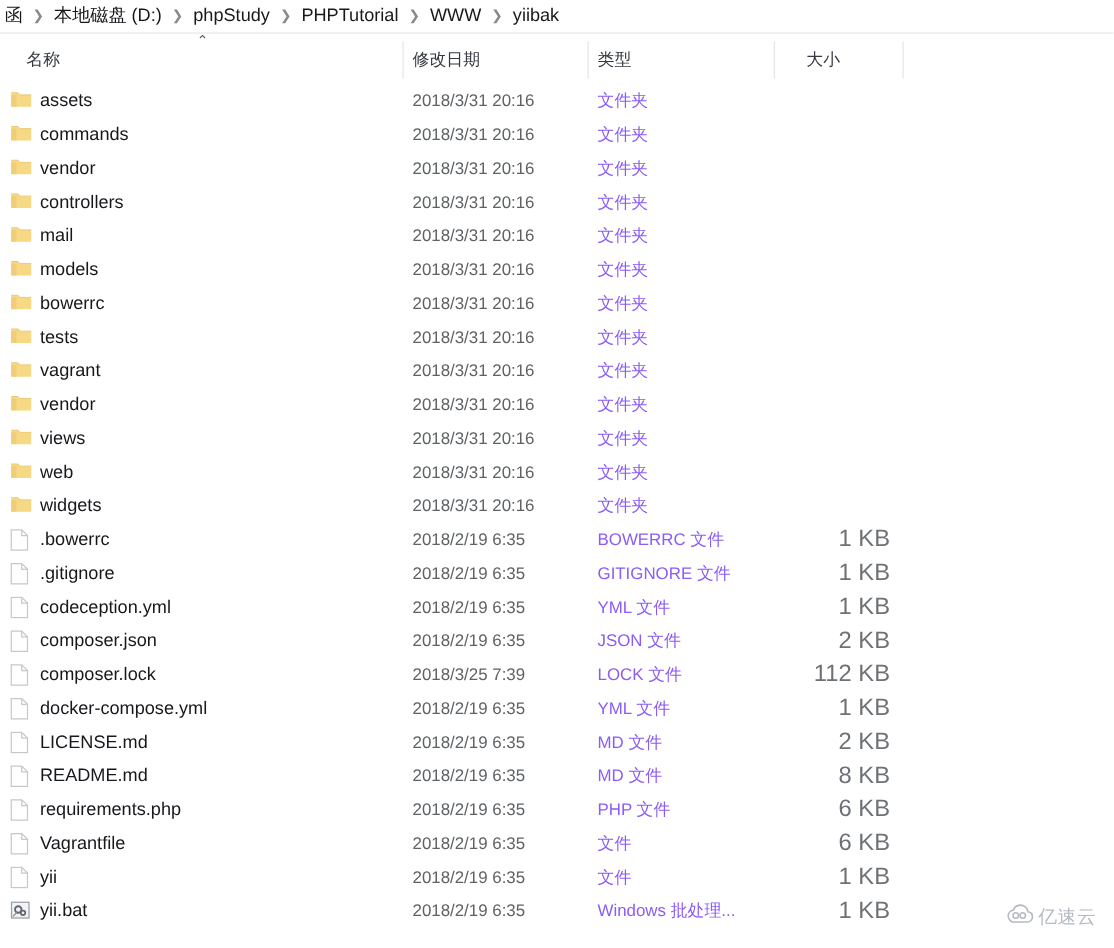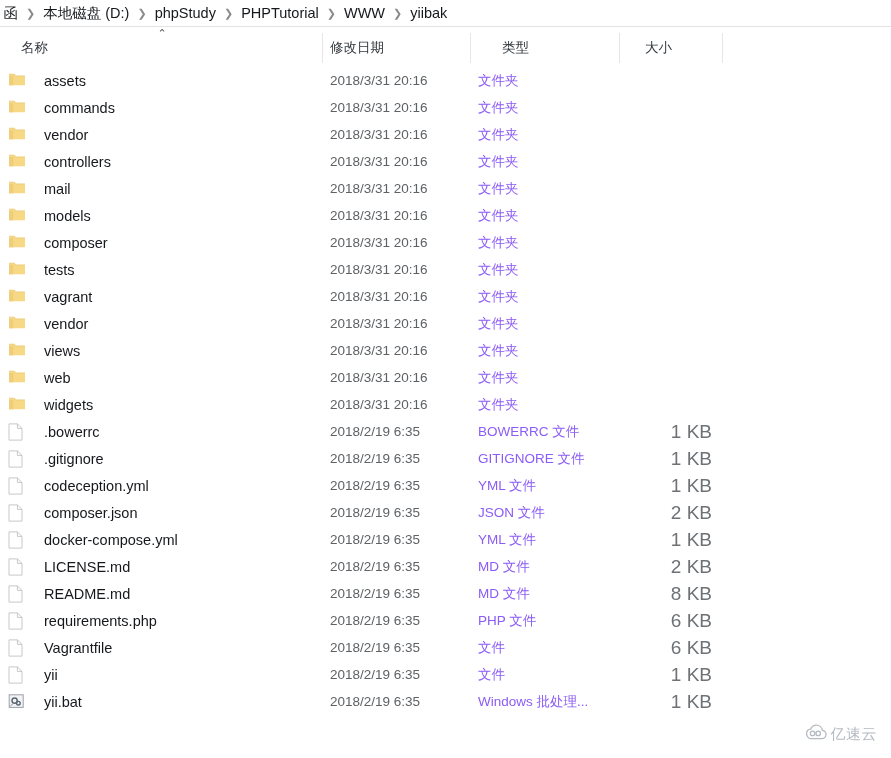--- a/index.html
+++ b/index.html
@@ -95,21 +95,21 @@
   .cell-icon {
     position: absolute;
     left: 8px;
     top: 50%;
     transform: translateY(-50%);
     width: 18px;
     height: 18px;
   }
   .cell-name {
     position: absolute;
-    left: 44px;
+    left: 32px;
     font-size: 14.5px;
     color: #16181c;
     white-space: nowrap;
   }
   .cell-date {
     position: absolute;
     left: 330px;
     font-size: 13.5px;
     color: #5e6265;
     white-space: nowrap;
@@ -175,21 +175,21 @@
 <div class="colheader">
   <div class="sort-caret">⌃</div>
 
   <div class="col-sep" style="left:322px;"></div>
   <div class="col-sep" style="left:470px;"></div>
   <div class="col-sep" style="left:619px;"></div>
   <div class="col-sep" style="left:722px;"></div>
 
   <div class="colheader-cell" style="left:21px;">名称</div>
   <div class="colheader-cell" style="left:330px;">修改日期</div>
-  <div class="colheader-cell" style="left:502px;">类型</div>
+  <div class="colheader-cell" style="left:478px;">类型</div>
   <div class="colheader-cell" style="left:645px;text-align:center;">大小</div>
 </div>
 
 <div class="filelist" id="filelist">
     <div class="row">
       <span class="cell-icon">
         <svg class="icon-folder" width="18" height="15" viewBox="0 0 18 15">
           <path d="M1 2.2h5.4l1.5 1.7H17v9.4H1z" fill="#f7d884"></path>
           <path d="M1 2.2h5.4l1.5 1.7H17" fill="none" stroke="#eac974" stroke-width=".8"></path>
           <rect x="1" y="3.9" width="4.2" height="9.4" fill="#f0cd78"></rect>
@@ -266,21 +266,21 @@
       <span class="cell-size"></span>
     </div>
     <div class="row">
       <span class="cell-icon">
         <svg class="icon-folder" width="18" height="15" viewBox="0 0 18 15">
           <path d="M1 2.2h5.4l1.5 1.7H17v9.4H1z" fill="#f7d884"></path>
           <path d="M1 2.2h5.4l1.5 1.7H17" fill="none" stroke="#eac974" stroke-width=".8"></path>
           <rect x="1" y="3.9" width="4.2" height="9.4" fill="#f0cd78"></rect>
         </svg>
       </span>
-      <span class="cell-name">composer</span>
+      <span class="cell-name">bowerrc</span>
       <span class="cell-date">2018/3/31 20:16</span>
       <span class="cell-type">文件夹</span>
       <span class="cell-size"></span>
     </div>
     <div class="row">
       <span class="cell-icon">
         <svg class="icon-folder" width="18" height="15" viewBox="0 0 18 15">
           <path d="M1 2.2h5.4l1.5 1.7H17v9.4H1z" fill="#f7d884"></path>
           <path d="M1 2.2h5.4l1.5 1.7H17" fill="none" stroke="#eac974" stroke-width=".8"></path>
           <rect x="1" y="3.9" width="4.2" height="9.4" fill="#f0cd78"></rect>
@@ -396,20 +396,32 @@
       <span class="cell-icon">
         <svg class="icon-file" width="15" height="18" viewBox="0 0 15 18">
           <path d="M1 .9h8.4L14 5.4v11.7H1z" fill="#ffffff" stroke="#c8c8c8" stroke-width="1"></path>
           <path d="M9.4.9v4.5H14" fill="none" stroke="#c8c8c8" stroke-width="1"></path>
         </svg>
       </span>
       <span class="cell-name">composer.json</span>
       <span class="cell-date">2018/2/19 6:35</span>
       <span class="cell-type">JSON 文件</span>
       <span class="cell-size">2 KB</span>
+    </div>
+    <div class="row">
+      <span class="cell-icon">
+        <svg class="icon-file" width="15" height="18" viewBox="0 0 15 18">
+          <path d="M1 .9h8.4L14 5.4v11.7H1z" fill="#ffffff" stroke="#c8c8c8" stroke-width="1"></path>
+          <path d="M9.4.9v4.5H14" fill="none" stroke="#c8c8c8" stroke-width="1"></path>
+        </svg>
+      </span>
+      <span class="cell-name">composer.lock</span>
+      <span class="cell-date">2018/3/25 7:39</span>
+      <span class="cell-type">LOCK 文件</span>
+      <span class="cell-size">112 KB</span>
     </div>
     <div class="row">
       <span class="cell-icon">
         <svg class="icon-file" width="15" height="18" viewBox="0 0 15 18">
           <path d="M1 .9h8.4L14 5.4v11.7H1z" fill="#ffffff" stroke="#c8c8c8" stroke-width="1"></path>
           <path d="M9.4.9v4.5H14" fill="none" stroke="#c8c8c8" stroke-width="1"></path>
         </svg>
       </span>
       <span class="cell-name">docker-compose.yml</span>
       <span class="cell-date">2018/2/19 6:35</span>

